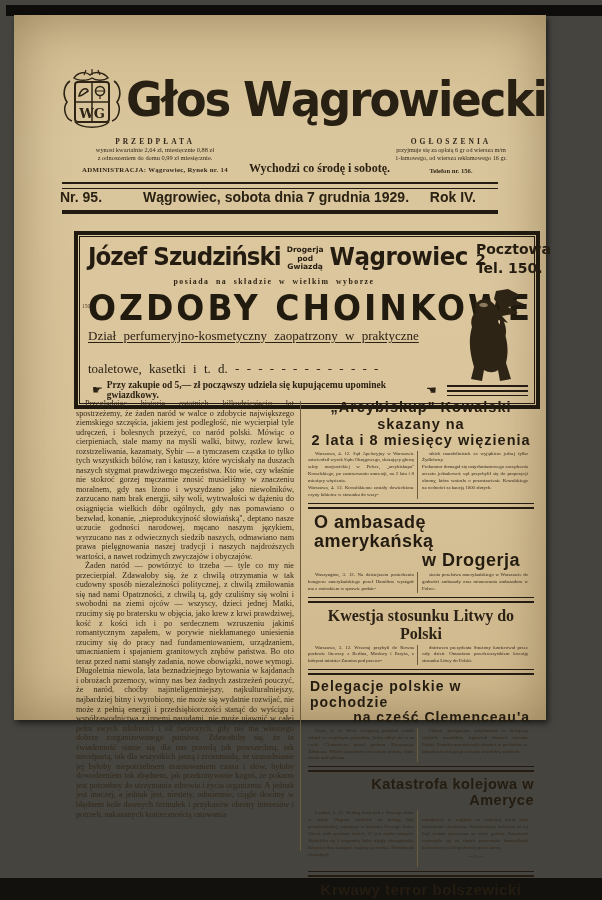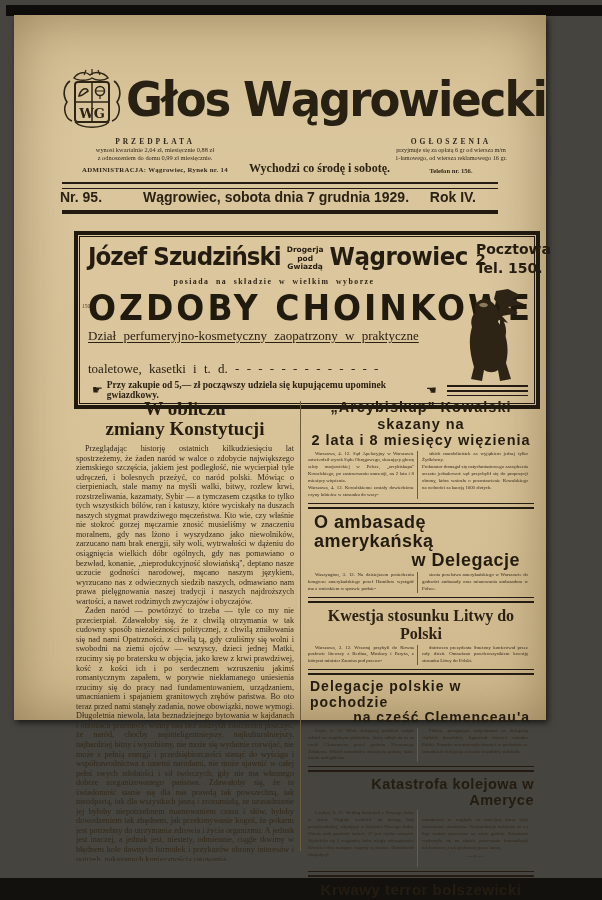--- a/index.html
+++ b/index.html
@@ -181,24 +181,20 @@
           <path class="ink" d="M14,34 C10,40 10,48 13,52 L18,50 C15,45 15,39 17,35 Z"></path>
         </svg>
       </div>
     </div>
   </div>
 
   <div class="cols">
     <div class="vline"></div>
 
     <div class="colL">
-      <div class="lead-title">
-        <div>W obliczu</div>
-        <div>zmiany Konstytucji</div>
-      </div>
       <div class="lead-body">
         <p>Przeglądając historję ostatnich kilkudziesięciu lat spostrzeżemy, że żaden naród w walce o zdobycie największego ziemskiego szczęścia, jakiem jest podległość, nie wycierpiał tyle udręczeń, i bolesnych przeżyć, co naród polski. Mówiąc o cierpieniach, stale mamy na myśli walki, bitwy, rozlew krwi, rozstrzeliwania, kazamaty, Sybir — a tymczasem cząstka to tylko tych wszystkich bólów, ran i katuszy, które wyciskały na duszach naszych stygmat prawdziwego męczeństwa. Kto wie, czy właśnie nie stokroć gorzej męczarnie znosić musieliśmy w znaczeniu moralnem, gdy nas lżono i wyszydzano jako niewolników, zarzucano nam brak energji, siły woli, wytrwałości w dążeniu do osiągnięcia wielkich dóbr ogólnych, gdy nas pomawiano o bezwład, konanie, „nieprodukcyjność słowiańską", deptano nasze uczucie godności narodowej, męcano naszym językiem, wyrzucano nas z odwiecznych siedzib naszych, odmawiano nam prawa pielęgnowania naszej tradycji i naszych najdroższych wartości, a nawet rodzimych zwyczajów i obyczajów.</p>
         <p>Żaden naród — powtórzyć to trzeba — tyle co my nie przecierpiał. Zdawałoby się, że z chwilą otrzymania w tak cudowny sposób niezależności politycznej, z chwilą zmiłowania się nad nami Opatrzności, z chwilą tą, gdy czuliśmy się wolni i swobodni na ziemi ojców — wszyscy, dzieci jednej Matki, rzucimy się po bratersku w objęcia, jako krew z krwi prawdziwej, kość z kości ich i po serdecznem wzruszeniu jakimś romantycznym zapałem, w porywie niekłamanego uniesienia rzucimy się do pracy nad fundamentowaniem, urządzaniem, umacnianiem i spajaniem granitowych zrębów państwa. Bo oto teraz przed nami stanęły zadania, nowe obowiązki, nowe wymogi. Długoletnia niewola, lata beznadziejnego bytowania w kajdanach i obrożach przemocy, winny nas bez żadnych zastrzeżeń pouczyć, że naród, choćby najinteligentniejszy, najkulturalniejszy, najbardziej bitny i wyrobiony, nie może się wydatnie rozwijać, nie może z pełnią energji i przedsiębiorczości stanąć do wyścigu i współzawodnictwa z innemi narodami, nie może ujawnić w całej pełni swych zdolności i sił twórczych, gdy nie ma własnego dobrze zorganizowanego państwa. Zdawałoby się, że ta świadomość stanie się dla nas prawdą tak powszechną, tak nieodpartą, tak dla wszystkich jasną i zrozumiałą, że uzasadnianie jej byłoby niepotrzebnem marnowaniem czasu i słów, byłoby dowodzeniem tak zbędnem, jak przekonywanie kogoś, że pokarm jest potrzebny do utrzymania zdrowia i życia organizmu. A jednak jest inaczej, a jednak jest, niestety, odmiennie, ciągle tkwimy w błędnem kole dawnych formułek i przykazów obrony interesów i potrzeb, nakazanych koniecznością ratowania</p>
       </div>
     </div>
 
     <div class="colR">
 
       <div class="art">
         <div class="t-sans a1t">
@@ -211,21 +207,21 @@
           <div class="scdiv"></div>
           <div class="sc">stkich mandolinistek za wyjątkiem jednej tylko Żydkówny.
 Prokurator domagał się natychmiastowego zarządzenia aresztu jednakowoż sąd przychylił się do propozycji obrony, która wniosła o pozostawienie Kowalskiego na wolności za kaucją 1000 złotych.</div>
         </div>
       </div>
       <div class="sep"></div>
 
       <div class="art">
         <div class="t-sans">
           <div class="a2t1">O ambasadę amerykańską</div>
-          <div class="a2t2">w Delegacje</div>
+          <div class="a2t2">w Drogerja</div>
         </div>
         <div class="sub2">
           <div class="sc">Waszyngton, 3. 12. Na dzisiejszem posiedzeniu kongresu amerykańskiego poseł Hamilton wystąpić ma z wnioskiem w sprawie podnie-</div>
           <div class="scdiv"></div>
           <div class="sc">sienia poselstwa amerykańskiego w Warszawie do godności ambasady oraz mianowania ambasadora w Polsce.</div>
         </div>
       </div>
       <div class="sep"></div>
 
       <div class="art">

